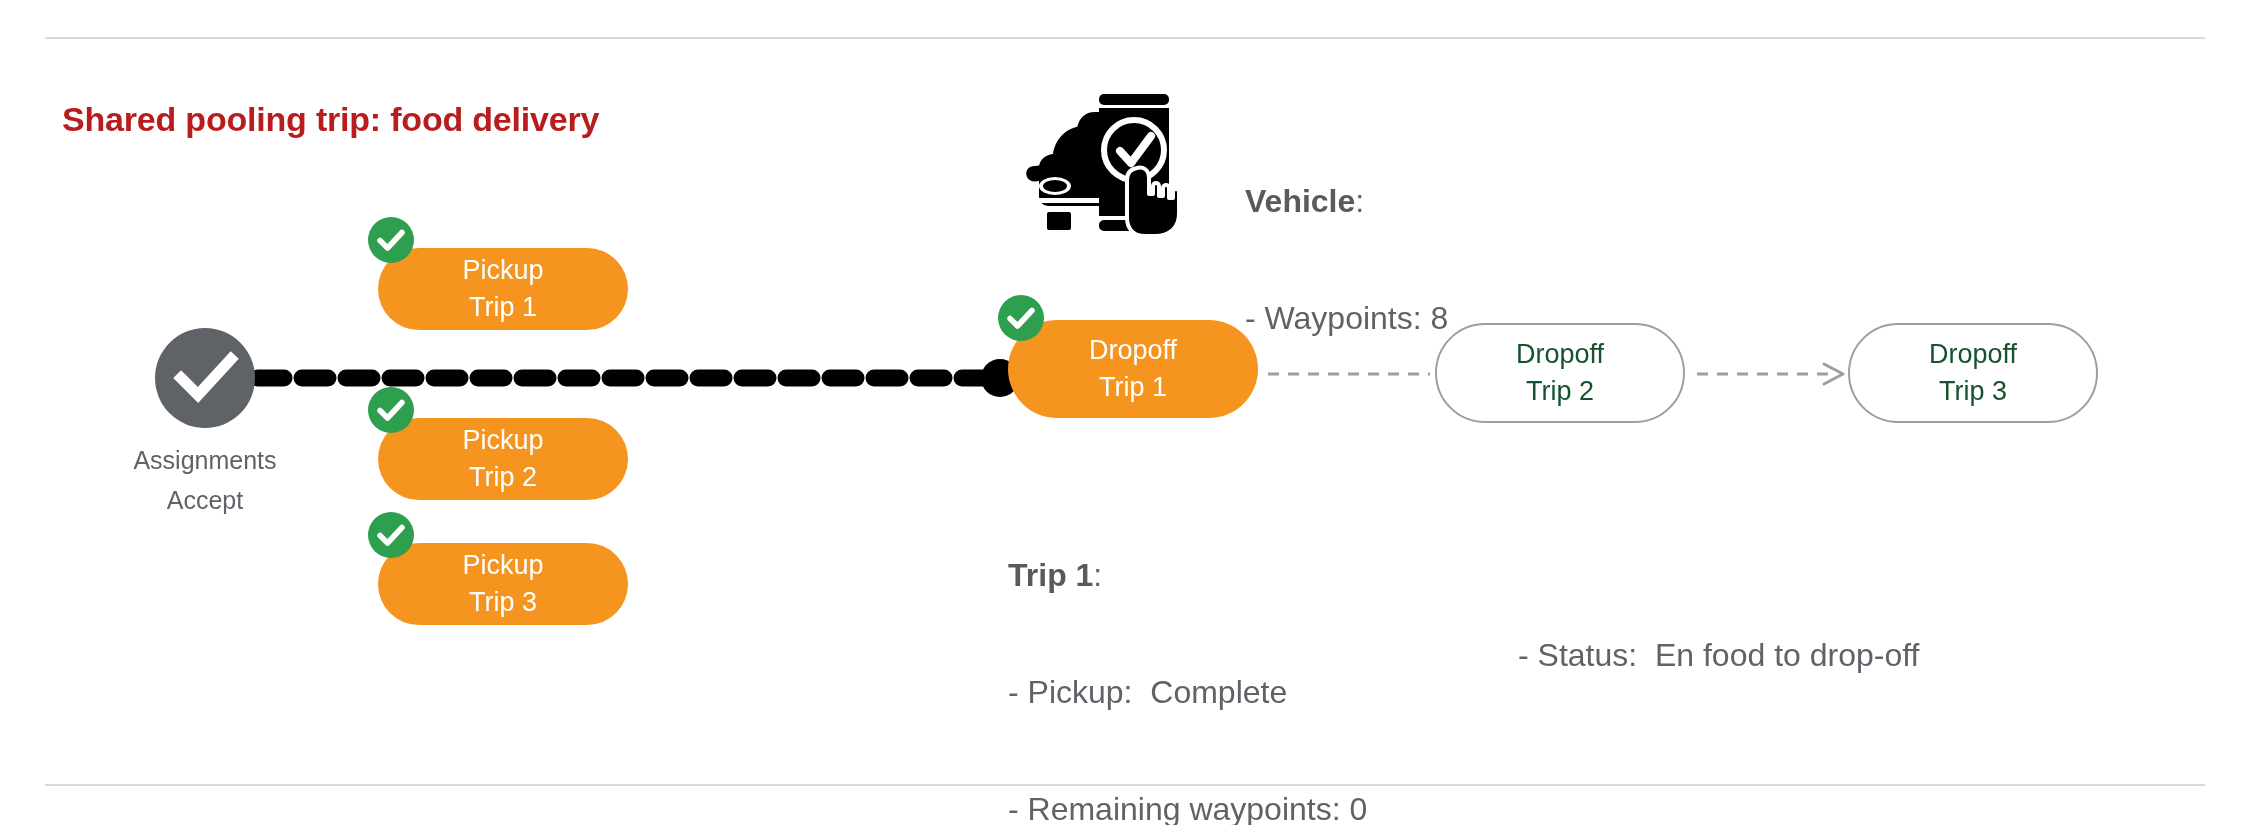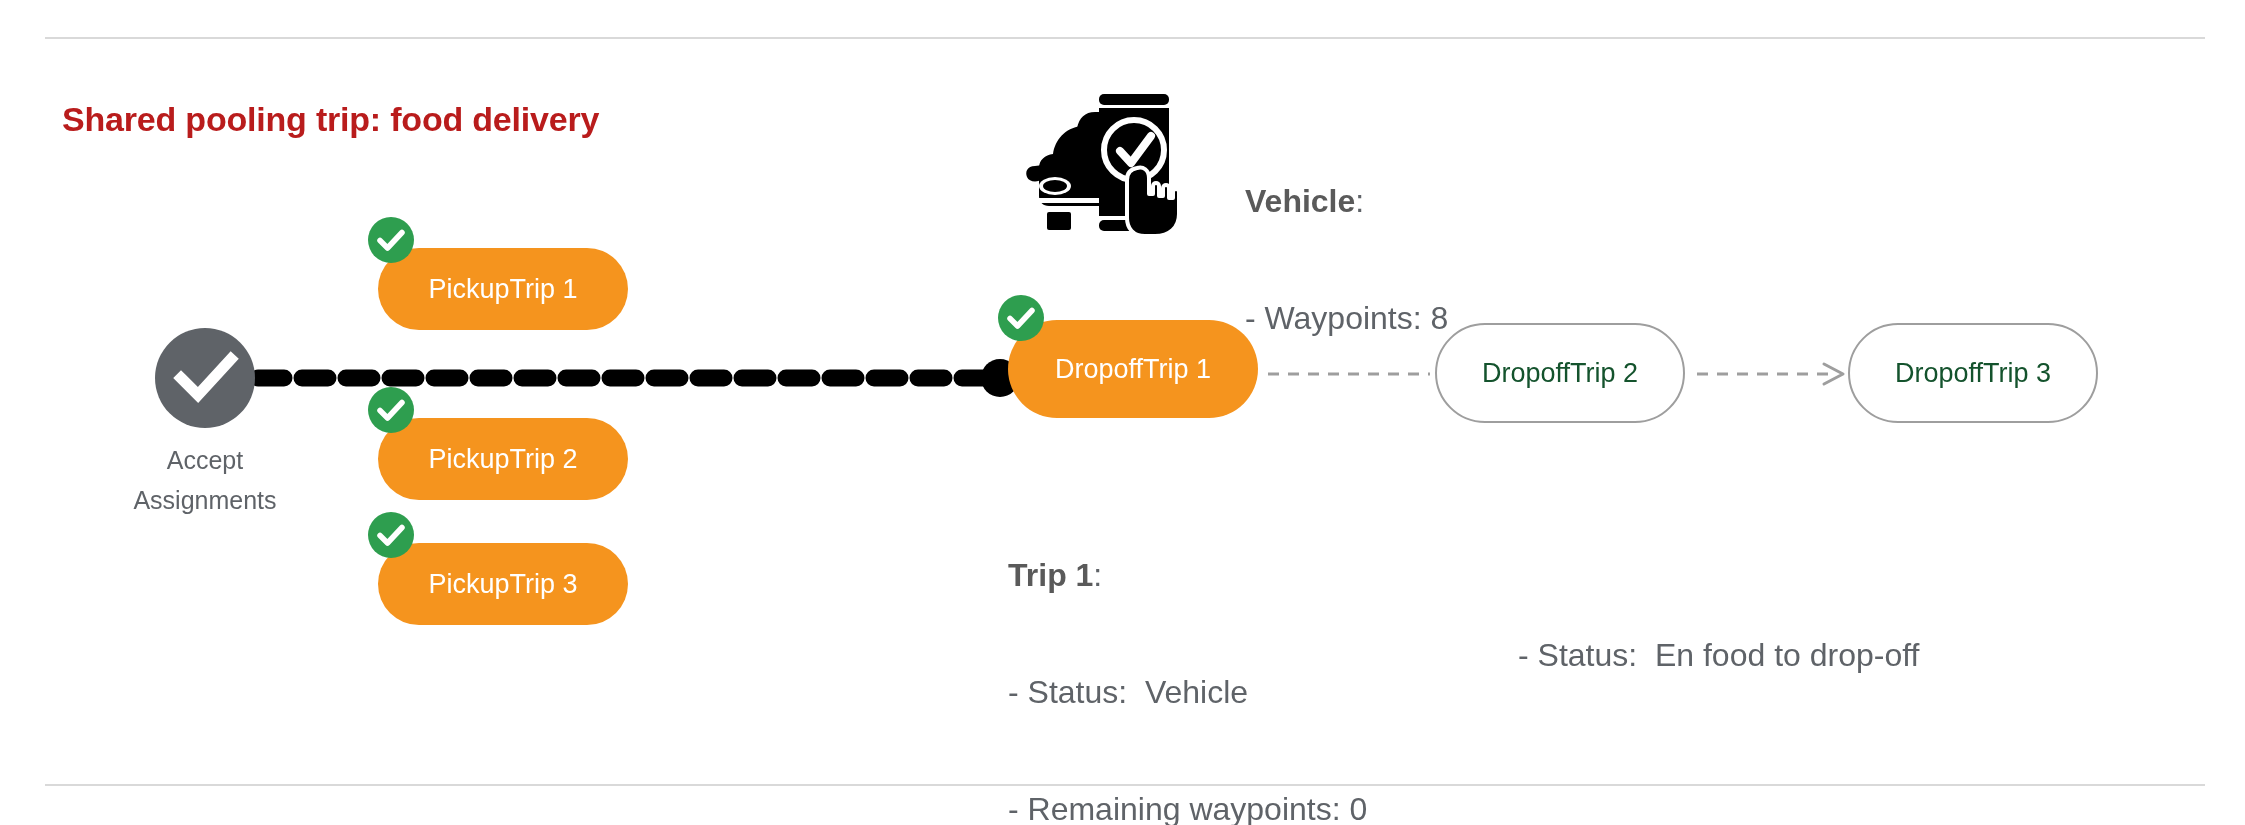--- a/index.html
+++ b/index.html
@@ -77,21 +77,21 @@
     font-size: 25px;
     line-height: 40px;
     color: #5f6368;
   }
 
   
   .pill {
     position: absolute;
     border-radius: 200px;
     display: flex;
-    flex-direction: row;
+    flex-direction: column;
     align-items: center;
     justify-content: center;
     box-sizing: border-box;
   }
   .pill.orange {
     background: #f5941e;
     color: #ffffff;
   }
   .pill.ghost {
     background: #ffffff;
@@ -174,22 +174,22 @@
     <path d="M1824 364 L1843 374 L1824 384" fill="none" stroke="#9e9e9e" stroke-width="3" stroke-linecap="round" stroke-linejoin="round"></path>
   </svg>
 
   <div id="accept-node">
     <div class="circle">
       <svg width="100" height="100" viewBox="0 0 100 100">
         <path d="M26 50 L43 67 L76 31" fill="none" stroke="#ffffff" stroke-width="11" stroke-linecap="square" stroke-linejoin="miter"></path>
       </svg>
     </div>
     <div class="accept-label">
+      <div>Assignments</div>
       <div>Accept</div>
-      <div>Assignments</div>
     </div>
   </div>
 
   <div id="vehicle-icon">
     <svg width="160" height="150" viewBox="0 0 160 150">
 
       <path d="M28 66 C30 52 40 40 56 38 L96 38 L96 118 L24 118 C18 118 14 114 14 108 L14 80 C14 72 20 67 28 66 Z" fill="#000000"></path>
 
       <path d="M52 40 C54 30 60 24 70 24 L96 24 L96 40 Z" fill="#000000"></path>
 
@@ -268,21 +268,21 @@
     <div class="line2">Trip 2</div>
   </div>
 
   <div id="pill-dropoff-3" class="pill ghost">
     <div class="line1">Dropoff</div>
     <div class="line2">Trip 3</div>
   </div>
 
   <div id="info-trip-12" class="info-block">
     <div><span class="hd">Trip 1</span><span>:</span></div>
-    <div>- Status:  Vehicle</div>
+    <div>- Pickup:  Complete</div>
     <div>- Remaining waypoints: 0</div>
     
     
     
   </div>
 
   <div id="info-trip-3" class="info-block">
     <div>- Status:  En food to drop-off</div>
     
   </div>

